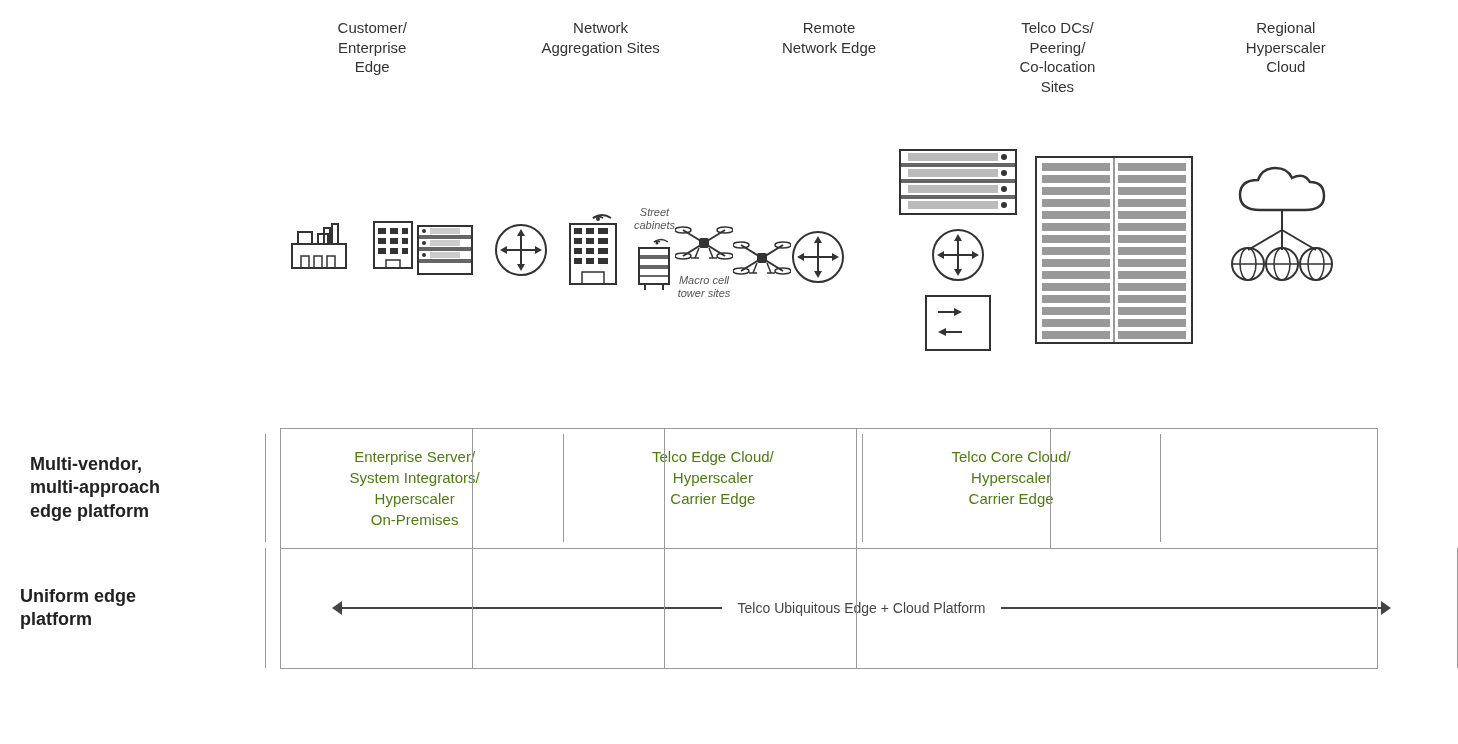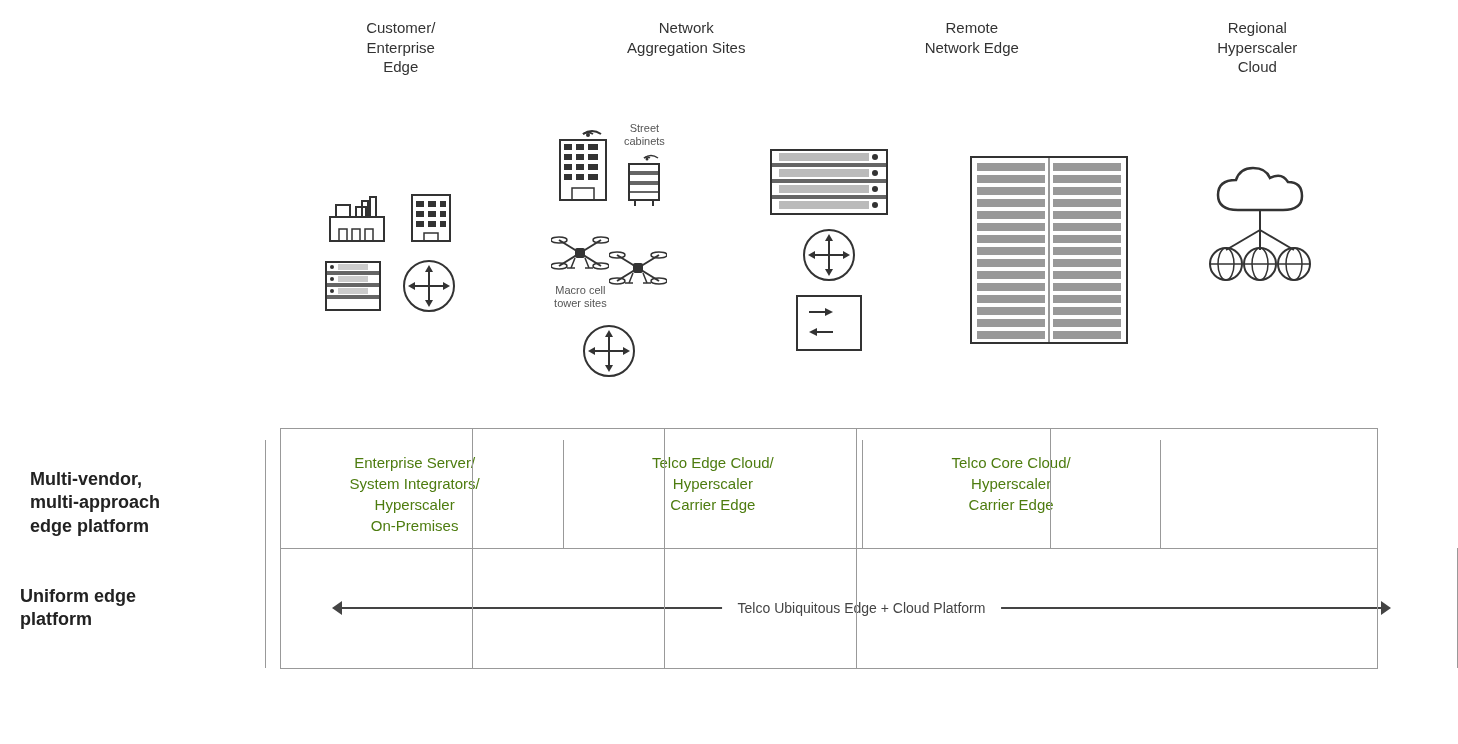--- a/index.html
+++ b/index.html
@@ -42,46 +42,46 @@
       position: absolute;
       top: 120px;
       left: 280px;
       right: 80px;
       display: flex;
       align-items: flex-start;
     }
     .icon-col {
       flex: 1;
       display: flex;
-      flex-direction: column;
-      align-items: center;
-      justify-content: center;
+      align-items: center;
+      justify-content: flex-end;
       padding: 0 8px;
       min-height: 260px;
+      font-style: italic;
     }
 
     
     svg { display: block; }
 
     
     .divider-row {
       position: absolute;
       left: 280px;
       right: 80px;
       height: 1px;
       background: #999;
     }
 
     
     .row-section {
       position: absolute;
       left: 0;
       right: 0;
       display: flex;
-      align-items: flex-end;
+      align-items: center;
     }
     .row-label {
       width: 265px;
       padding: 10px 20px 10px 30px;
       font-weight: 700;
       font-size: 18px;
       color: #222;
       line-height: 1.3;
     }
     .row-content {
@@ -216,20 +216,21 @@
   </style>
 </head>
 <body>
 
 <div class="main-container">
 
   <div class="columns-header">
     <div class="col-header">Customer/<br>Enterprise<br>Edge</div>
     <div class="col-header">Network<br>Aggregation Sites</div>
     <div class="col-header">Remote<br>Network Edge</div>
+    <div class="col-header">Telco DCs/<br>Peering/<br>Co-location<br>Sites</div>
     <div class="col-header">Regional<br>Hyperscaler<br>Cloud</div>
   </div>
 
   <div class="icons-area">
 
     <div class="icon-col">
       <div class="col1-icons">
 
         <svg width="62" height="62" viewBox="0 0 62 62">
           <rect x="4" y="30" width="54" height="24" fill="none" stroke="#333" stroke-width="2"></rect>

